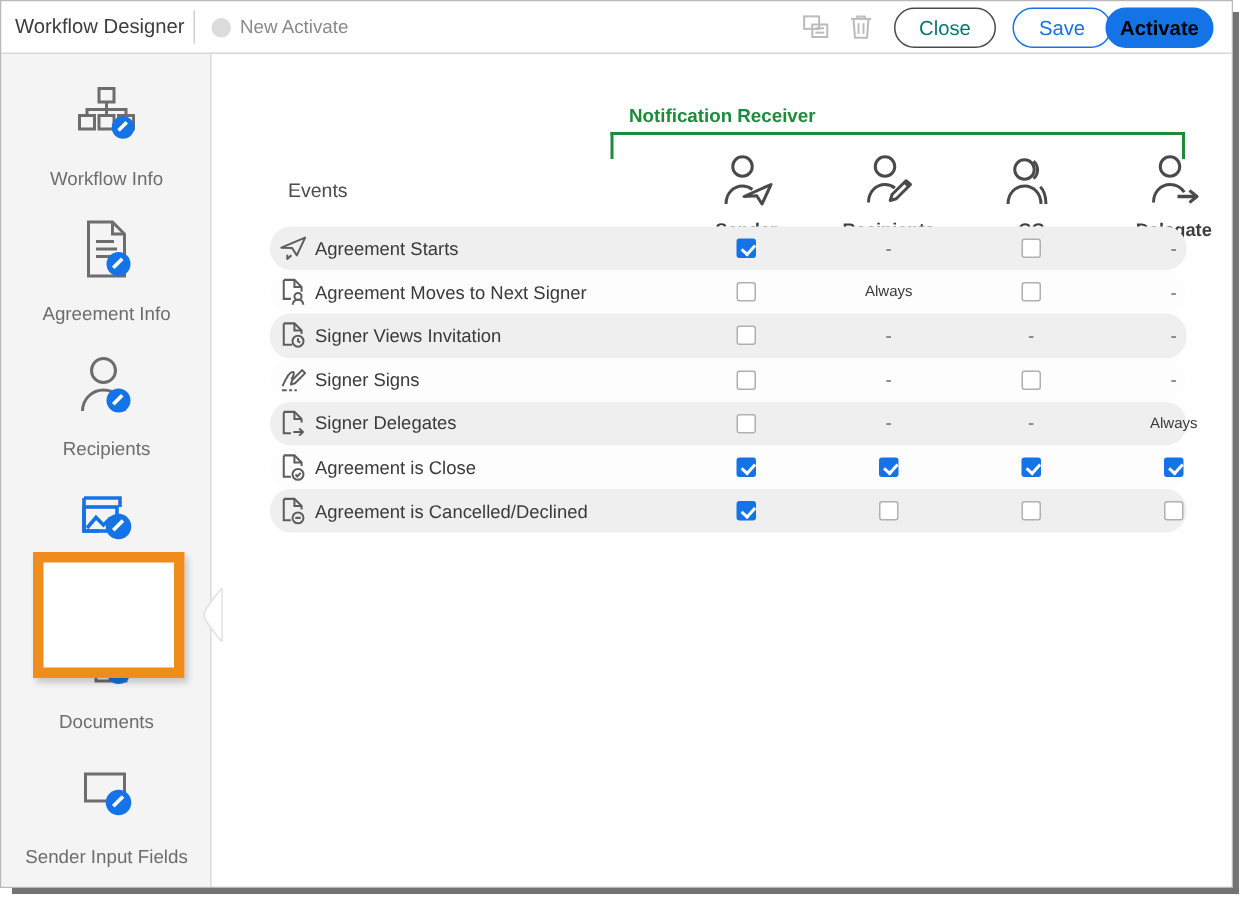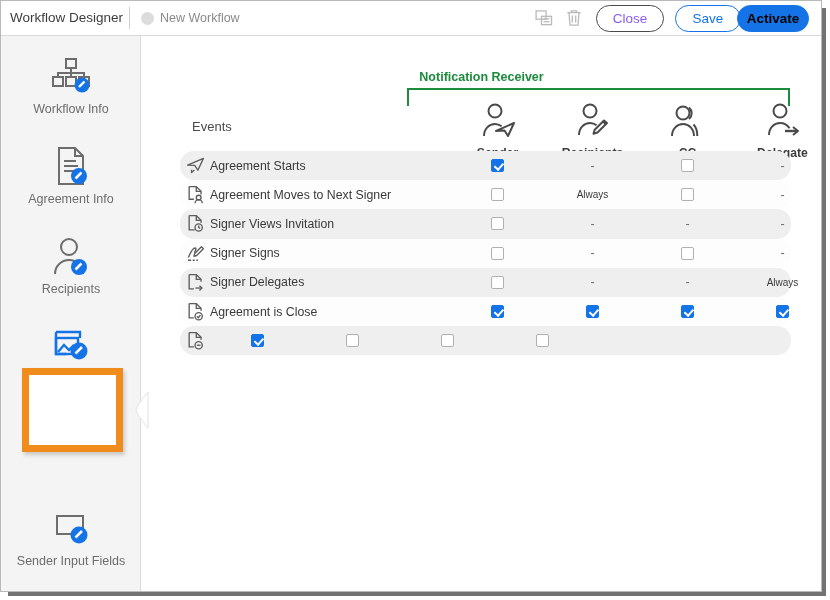--- a/index.html
+++ b/index.html
@@ -19,34 +19,34 @@
           background:#dcdcdc;}
   .tb-sub{position:absolute;left:159px;top:10px;font-size:12.5px;color:#8a8a8a;}
 
   .tb-icon{position:absolute;top:7px;width:20px;height:20px;opacity:.45;cursor:pointer;}
   #ic-copy{left:533px;}
   #ic-trash{left:563px;}
   .tb-icon svg{width:20px;height:20px;display:block;}
 
   .btn{position:absolute;top:4px;height:27px;border-radius:14px;box-sizing:border-box;
        font-size:13.5px;display:flex;align-items:center;justify-content:center;cursor:pointer;}
-  #btn-close{left:595px;width:68px;border:1.4px solid #4a4a4a;color:#8b5cf6;background:#fff;}
+  #btn-close{left:595px;width:68px;border:1.4px solid #4a4a4a;color:#0f766e;background:#fff;}
   #btn-save{left:674px;width:66px;border:1.4px solid #1473e6;color:#1473e6;background:#fff;}
   #btn-activate{left:736px;width:72px;border:1.4px solid #1473e6;color:#000000;background:#1473e6;
                 font-weight:bold;}
 
   
   #body{position:relative;height:555px;}
 
   #sidebar{position:absolute;left:0;top:0;width:140px;height:555px;
            background:#f4f4f4;border-right:1px solid #dcdcdc;box-sizing:border-box;}
   .side-item{position:absolute;left:0;width:140px;height:78px;text-align:center;cursor:pointer;}
   .side-ico{height:46px;display:flex;align-items:center;justify-content:center;}
   .side-ico svg{display:block;}
-  .side-lbl{font-size:12.5px;color:#6d6d6d;margin-top:2px;}
+  .side-lbl{font-size:12.5px;color:#6d6d6d;margin-top:12px;}
   .side-item.active .side-lbl{color:#1473e6;}
 
   #hl-box{position:absolute;left:21px;top:332px;width:101px;height:84px;
           border:7px solid #ef8c1c;background:#fff;box-sizing:border-box;z-index:3;
           box-shadow:2px 3px 4px rgba(0,0,0,.18);}
   #collapse-chevron{position:absolute;left:134px;top:356px;width:14px;height:36px;z-index:4;}
 
   
   #main{position:absolute;left:141px;top:0;right:0;height:555px;background:#fff;}
 
@@ -81,21 +81,21 @@
 </style>
 </head>
 <body>
 
 <div id="app">
 
   <div id="topbar">
     <div class="tb-title">Workflow Designer</div>
     <div class="tb-sep"></div>
     <div class="tb-dot"></div>
-    <div class="tb-sub">New Workflow</div>
+    <div class="tb-sub">New Activate</div>
 
     <div class="tb-icon" id="ic-copy">
       <svg viewBox="0 0 24 24" fill="none" stroke="#6b6b6b" stroke-width="1.6">
         <rect x="2.5" y="3.5" width="12" height="10"></rect>
         <rect x="9" y="10" width="12" height="10"></rect>
         <line x1="11.5" y1="13" x2="18.5" y2="13"></line>
         <line x1="11.5" y1="16.5" x2="18.5" y2="16.5"></line>
       </svg>
     </div>
     <div class="tb-icon" id="ic-trash">
@@ -165,20 +165,32 @@
             <path d="M6 4h24v6M6 4v22h10"></path>
             <rect x="6" y="10" width="22" height="16"></rect>
             <path d="M8 24l6-7 5 5 4-4 4 6"></path>
             <circle cx="29" cy="23" r="8.5" fill="#1473e6" stroke="none"></circle>
             <path d="M25.5 25.5l6.5-6.5" stroke="#fff" stroke-width="2.5"></path>
           </svg>
         </div>
         <div class="side-lbl">Emails</div>
       </div>
 
+      <div class="side-item" style="top:380px">
+        <div class="side-ico">
+          <svg width="40" height="42" viewBox="0 0 40 42" fill="none" stroke="#6d6d6d" stroke-width="2">
+            <path d="M5 5h8v28H5z"></path>
+            <path d="M13 2h12l8 8v26H13z"></path>
+            <path d="M25 2v8h8"></path>
+            <circle cx="28" cy="30" r="8" fill="#1473e6" stroke="none"></circle>
+            <path d="M24.5 32.5l6-6" stroke="#fff" stroke-width="2.5"></path>
+          </svg>
+        </div>
+        <div class="side-lbl">Documents</div>
+      </div>
 
       <div class="side-item" style="top:470px">
         <div class="side-ico">
           <svg width="42" height="34" viewBox="0 0 42 34" fill="none" stroke="#6d6d6d" stroke-width="2">
             <path d="M7 4h26v18H7z"></path>
             <circle cx="29" cy="23" r="8.5" fill="#1473e6" stroke="none"></circle>
             <path d="M25.5 25.5l6.5-6.5" stroke="#fff" stroke-width="2.5"></path>
           </svg>
         </div>
         <div class="side-lbl">Sender Input Fields</div>
@@ -393,20 +405,21 @@
             <div class="row odd">
               <div class="row-ico">
                 <svg width="19" height="19" viewBox="0 0 24 24" fill="none" stroke="#5d5d5d" stroke-width="1.7">
                   <path d="M4 2h9l6 6v3"></path>
                   <path d="M4 2v18h6"></path>
                   <path d="M13 2v6h6"></path>
                   <circle cx="16" cy="18" r="4.6"></circle>
                   <path d="M13.7 18h4.6"></path>
                 </svg>
               </div>
+              <div class="row-lbl">Agreement is Cancelled/Declined</div>
               <div class="cell">
                 <div class="cbx on"></div>
               </div>
               <div class="cell">
                 <div class="cbx"></div>
               </div>
               <div class="cell">
                 <div class="cbx"></div>
               </div>
               <div class="cell">

